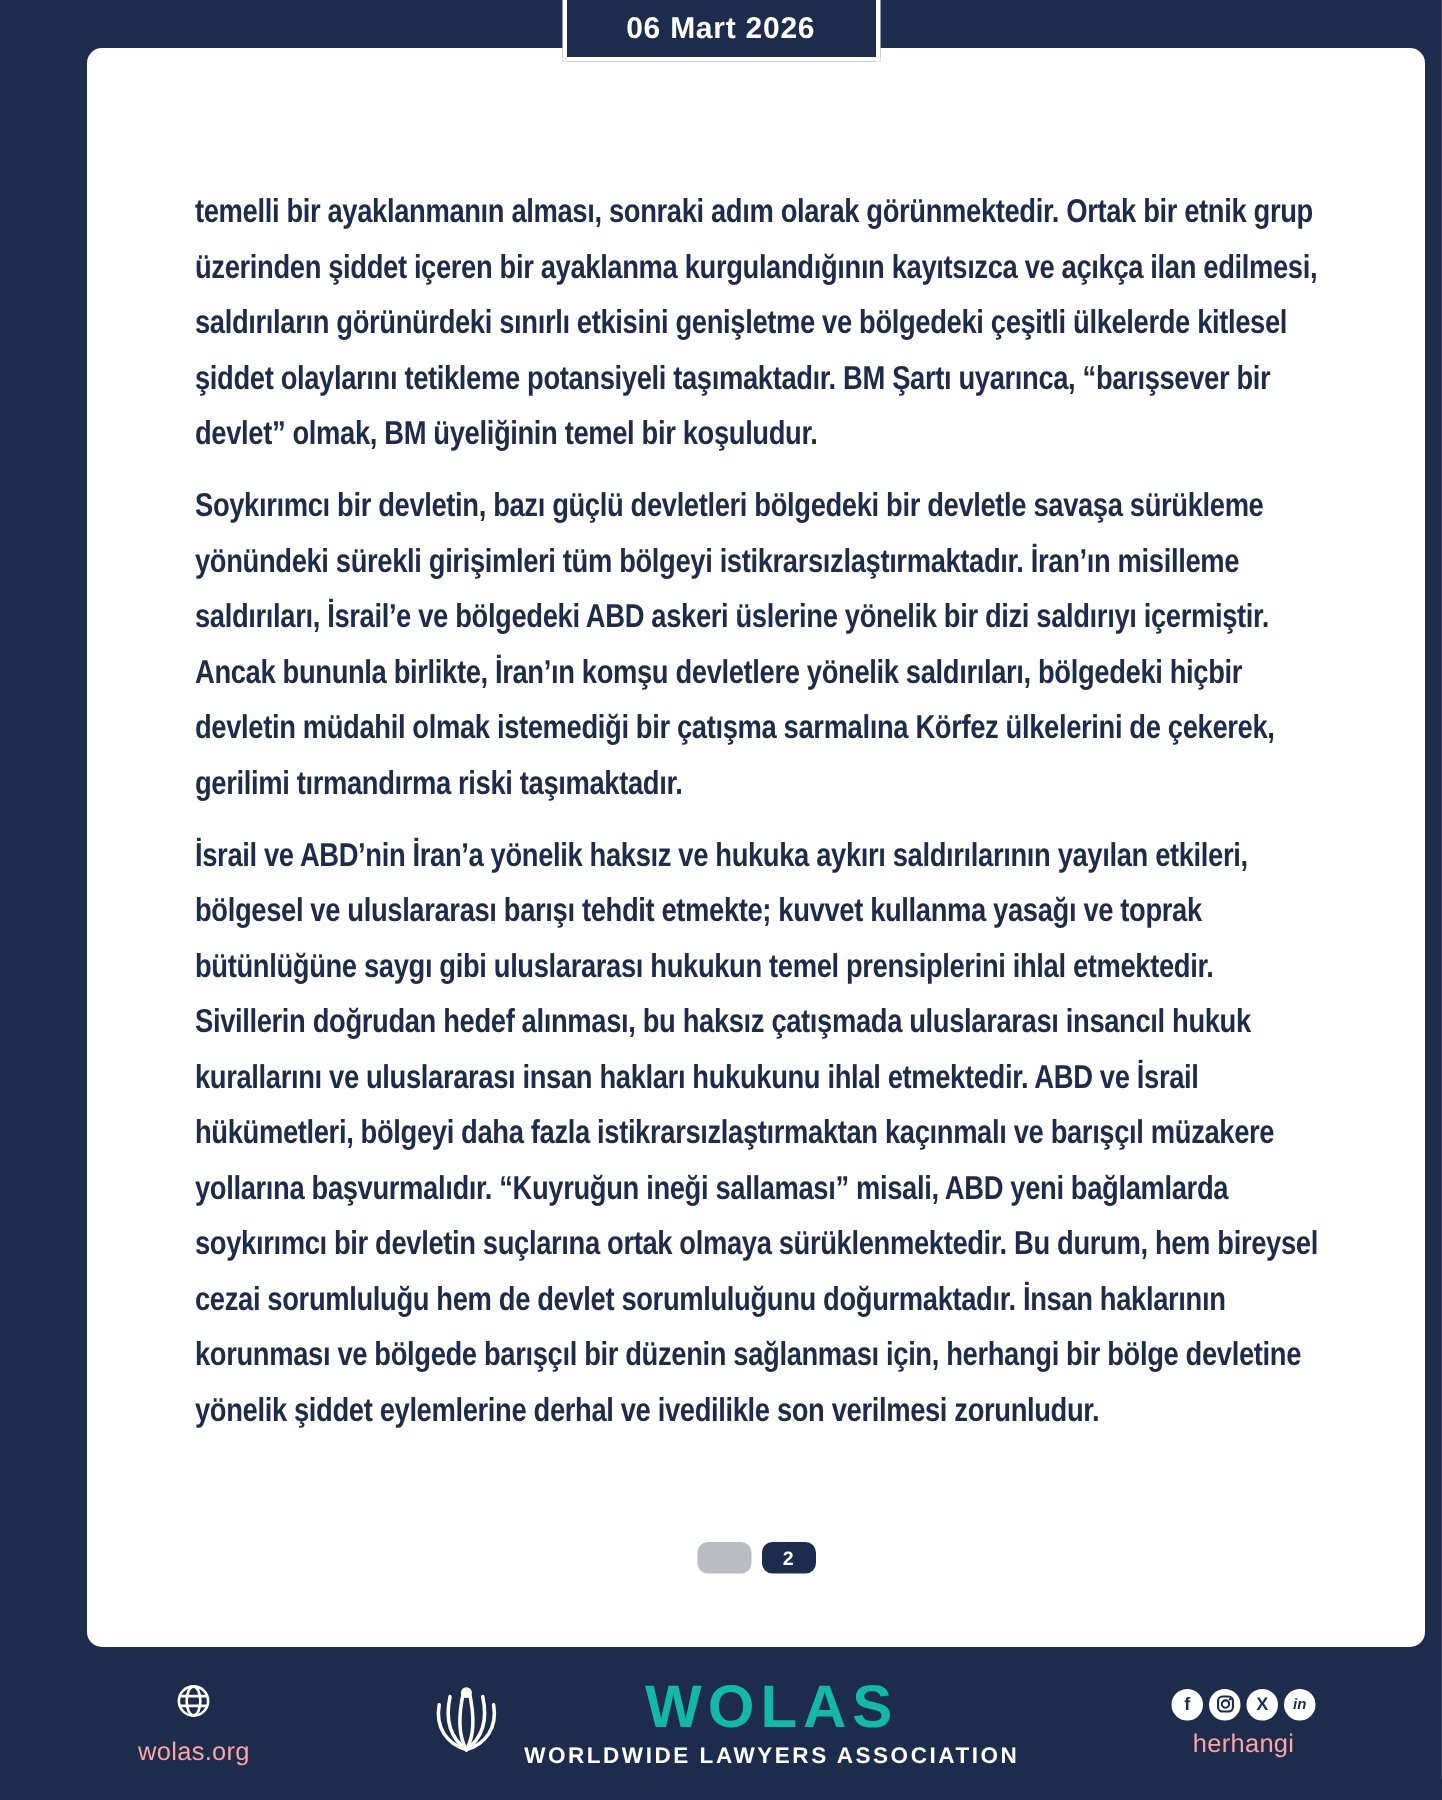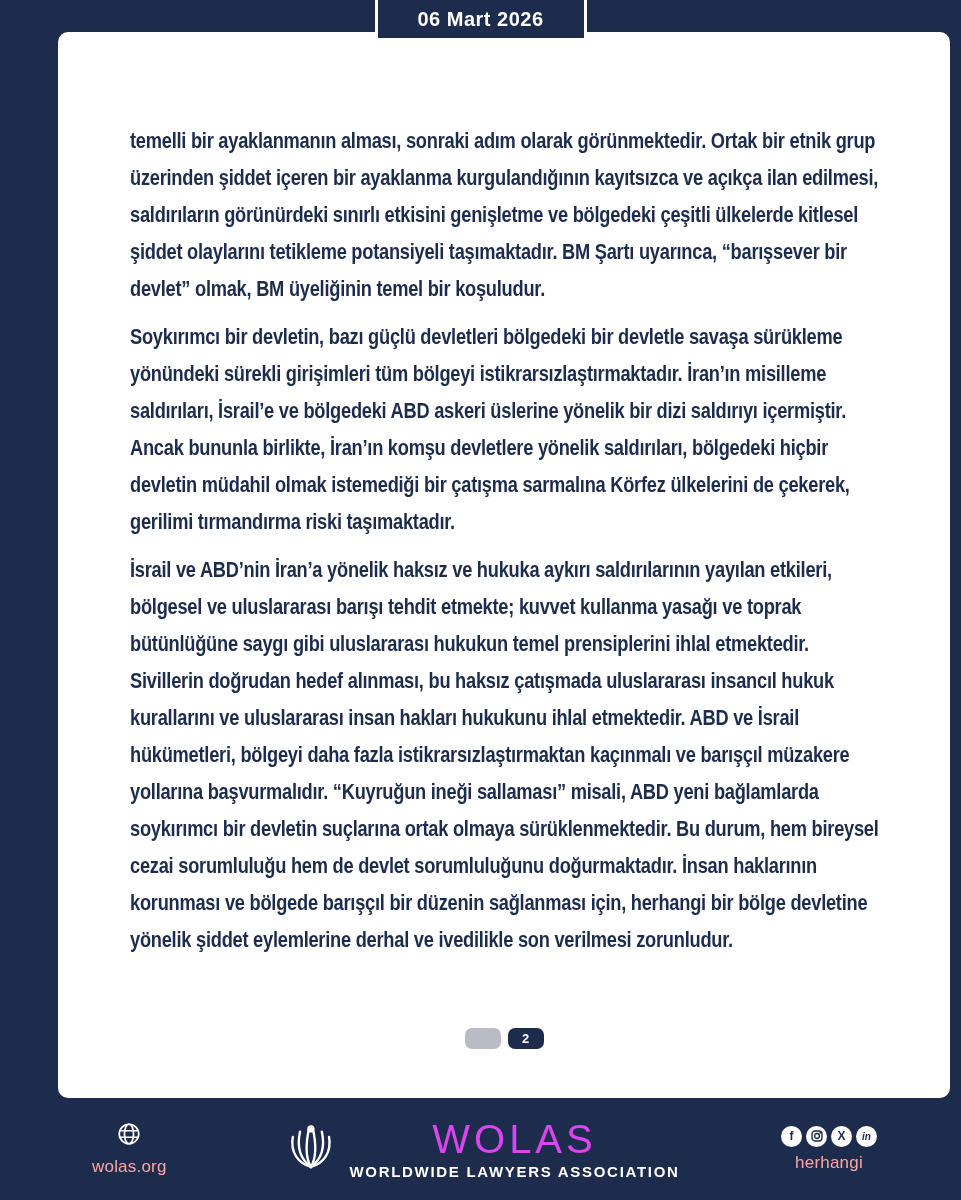--- a/index.html
+++ b/index.html
@@ -82,23 +82,23 @@
     color:#fca5a5;
   }
   .logo-block{
     position:absolute;
     left:50%; top:50%;
     transform:translate(-50%,-50%);
     display:flex; align-items:center; gap:10px;
   }
   .logo-text{ display:flex; flex-direction:column; align-items:center; }
   .logo-name{
-    font-size:40px; font-weight:normal;
+    font-size:40px; font-weight:bold;
     letter-spacing:4px; line-height:40px;
-    color:#d946ef;
+    color:#14b8a6;
   }
   .logo-subtitle{
     margin-top:4px;
     font-size:15px; font-weight:bold;
     letter-spacing:1.7px;
     color:#ffffff;
     white-space:nowrap;
   }
   .social-row{ display:flex; gap:4px; }
   .social-circle{

